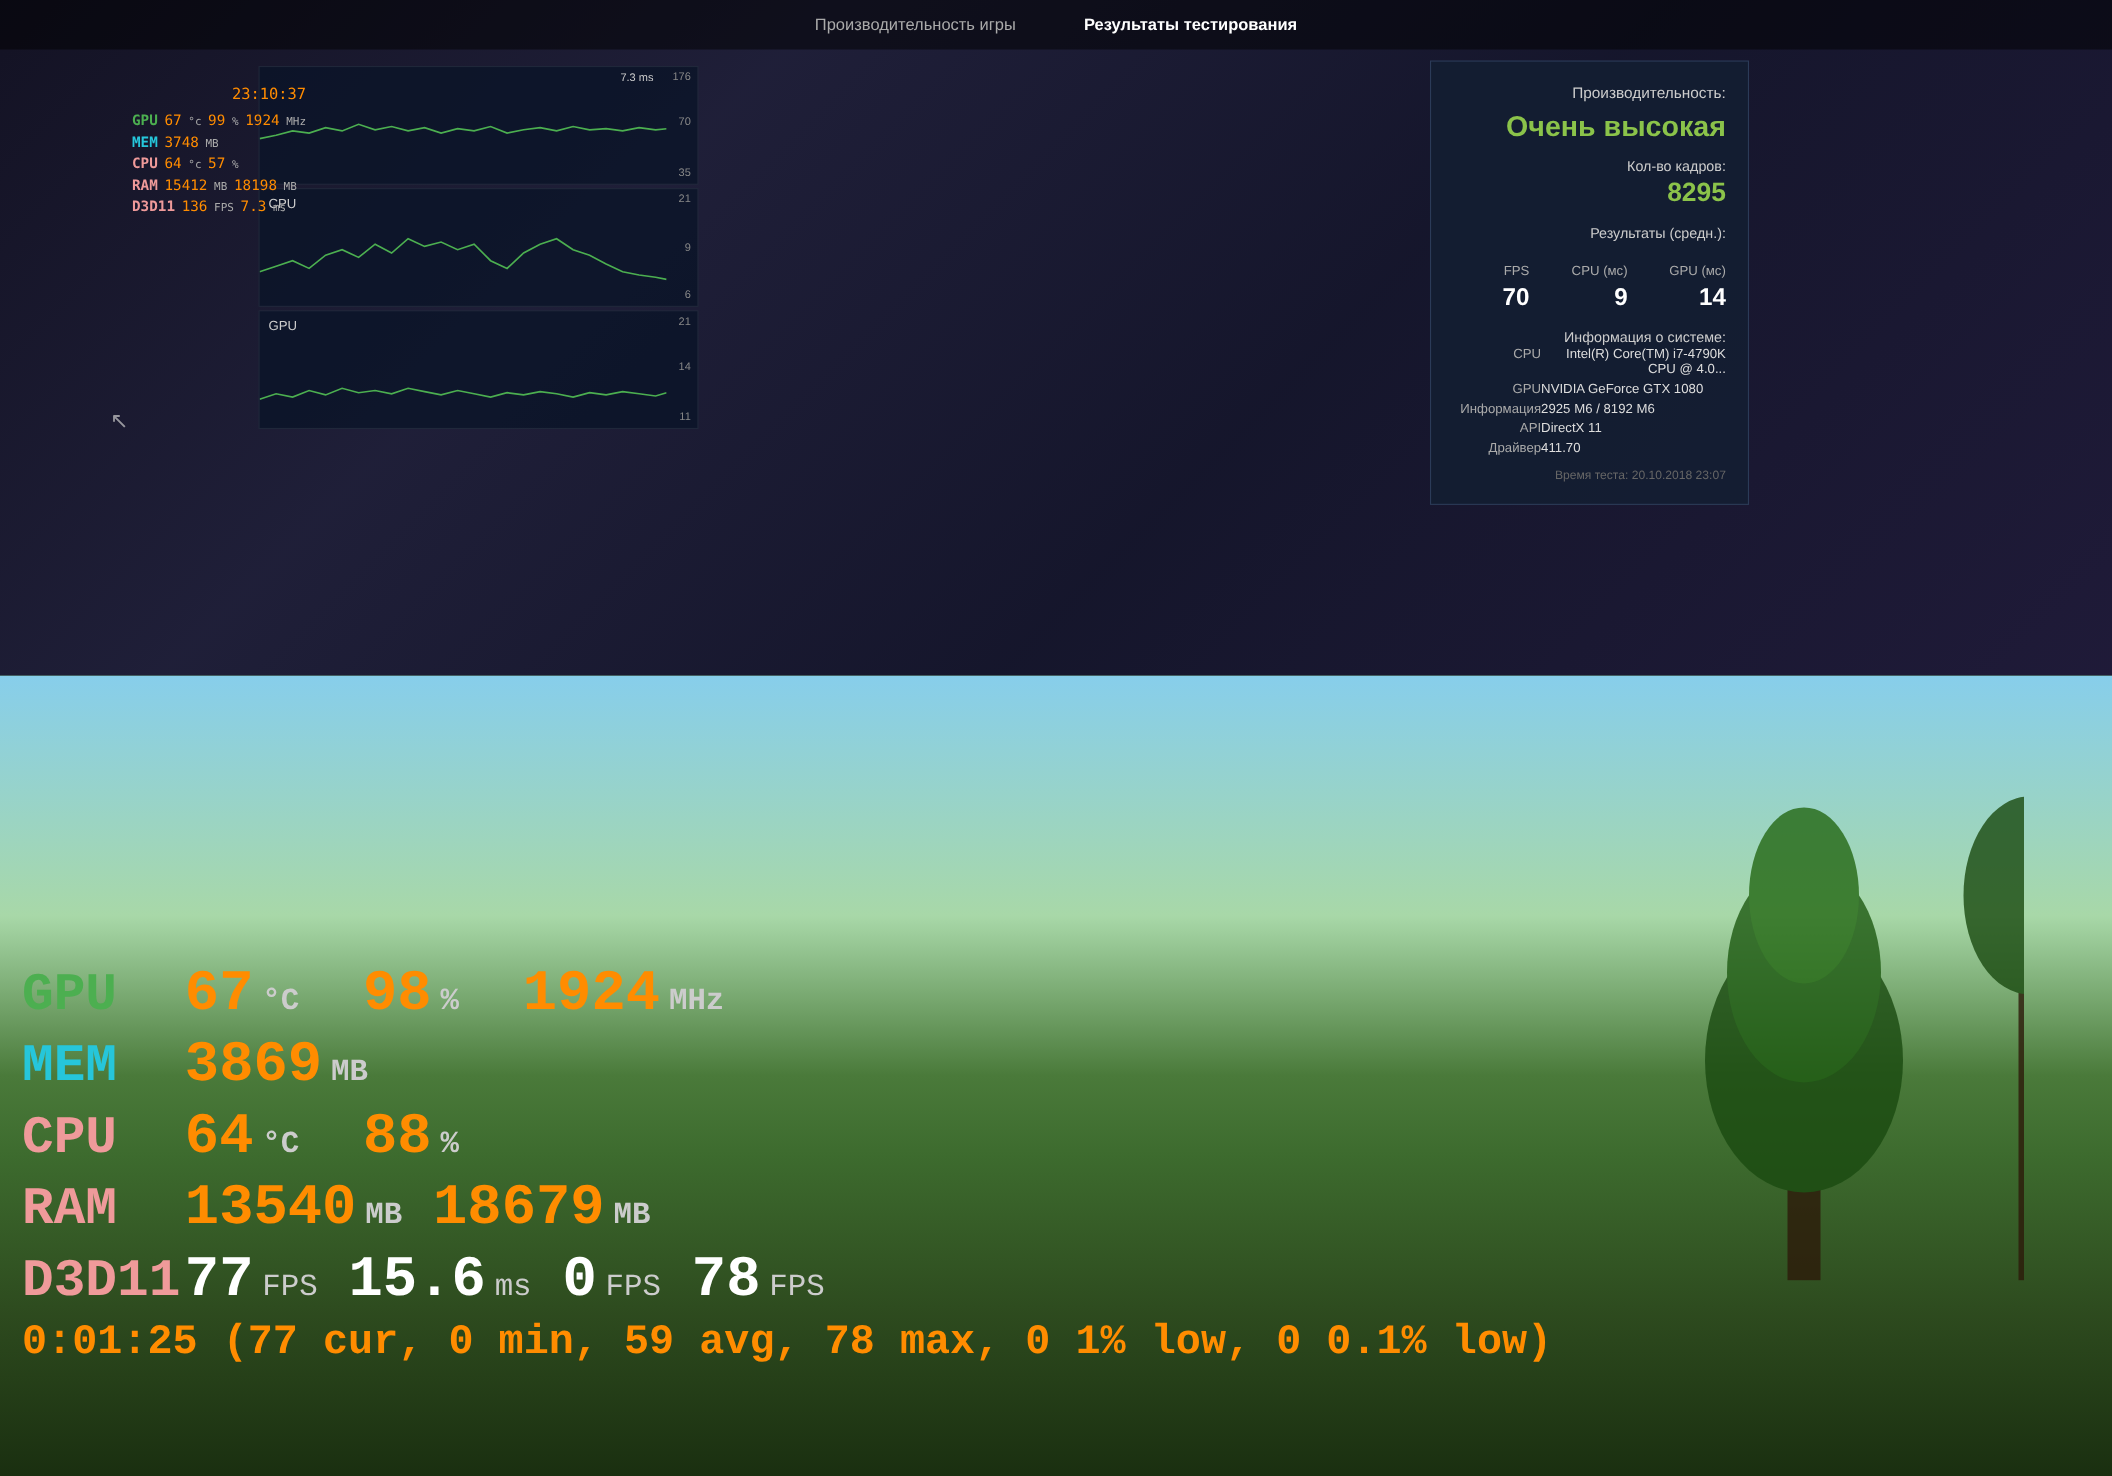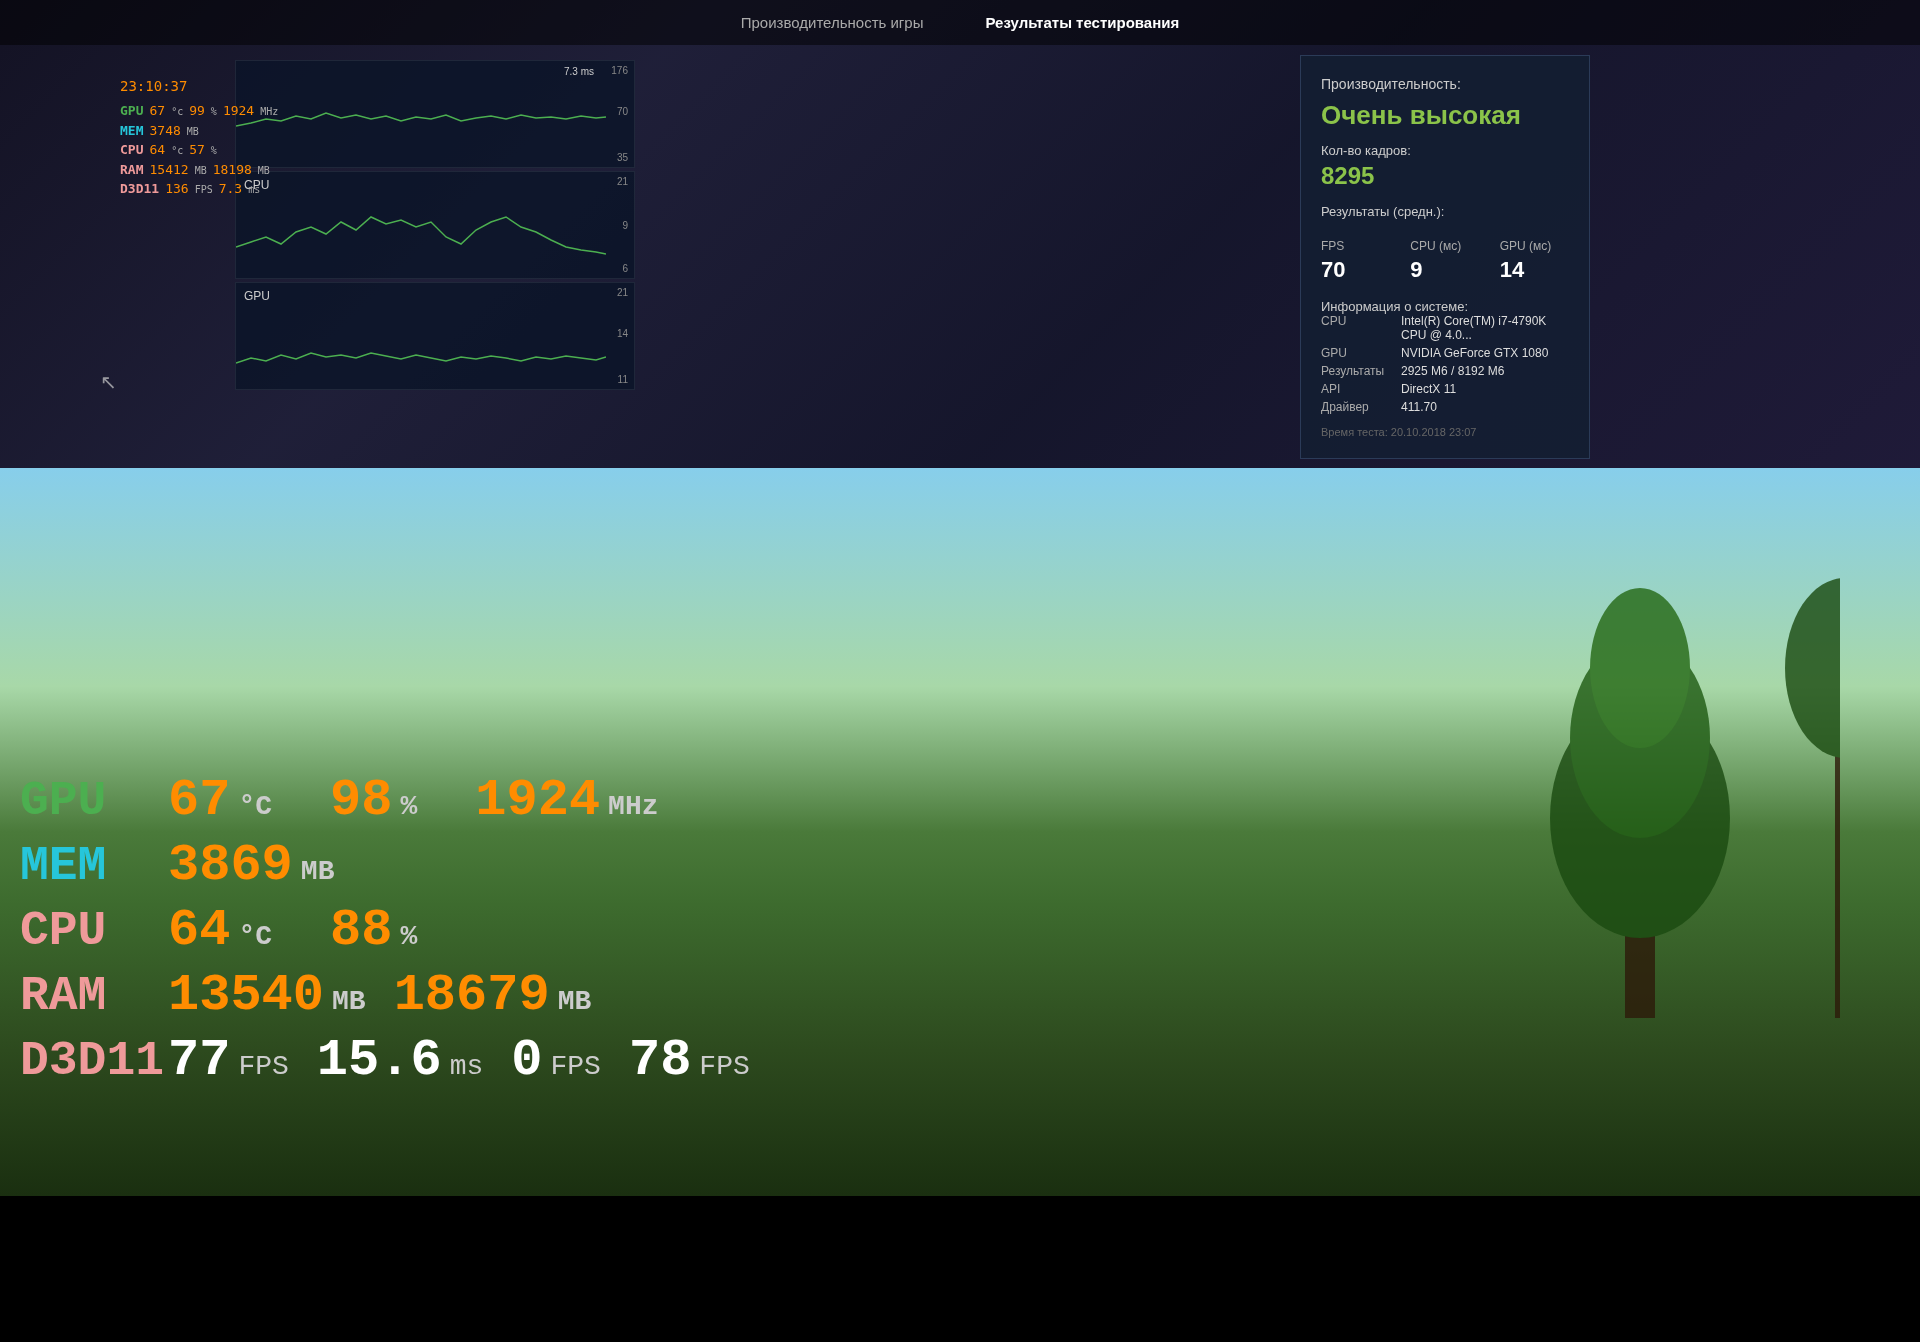--- a/index.html
+++ b/index.html
@@ -8,24 +8,25 @@
       height: 1342px;
       background: #000;
       font-family: Arial, sans-serif;
       overflow: hidden;
       position: relative;
     }
 
     
     .top-section {
       width: 1920px;
-      height: 468px;
+      height: 614px;
       background: #4c1d95;
       position: relative;
       overflow: hidden;
+      text-align: right;
     }
 
     
     .top-section::before {
       content: '';
       position: absolute;
       top: 0; left: 0; right: 0; bottom: 0;
       background: 
         linear-gradient(135deg, #0d1117 0%, #1a1f2e 30%, #0f1520 60%, #1a1a2e 100%);
       opacity: 0.9;
@@ -383,21 +384,21 @@
     <div class="sys-info-title">Информация о системе:</div>
     <div class="sys-info-row">
       <span class="sys-info-key">CPU</span>
       <span class="sys-info-val">Intel(R) Core(TM) i7-4790K CPU @ 4.0...</span>
     </div>
     <div class="sys-info-row">
       <span class="sys-info-key">GPU</span>
       <span class="sys-info-val">NVIDIA GeForce GTX 1080</span>
     </div>
     <div class="sys-info-row">
-      <span class="sys-info-key">Результаты</span>
+      <span class="sys-info-key">Информация</span>
       <span class="sys-info-val">2925 М6 / 8192 М6</span>
     </div>
     <div class="sys-info-row">
       <span class="sys-info-key">API</span>
       <span class="sys-info-val">DirectX 11</span>
     </div>
     <div class="sys-info-row">
       <span class="sys-info-key">Драйвер</span>
       <span class="sys-info-val">411.70</span>
     </div>
@@ -461,15 +462,16 @@
       <span style="font-size:52px; font-weight:bold; color:#fff;">77</span>
       <span style="font-size:28px; color:#ccc;">FPS</span>
       <span style="font-size:52px; font-weight:bold; color:#fff; margin-left:20px;">15.6</span>
       <span style="font-size:28px; color:#ccc;">ms</span>
       <span style="font-size:52px; font-weight:bold; color:#fff; margin-left:20px;">0</span>
       <span style="font-size:28px; color:#ccc;">FPS</span>
       <span style="font-size:52px; font-weight:bold; color:#fff; margin-left:20px;">78</span>
       <span style="font-size:28px; color:#ccc;">FPS</span>
     </div>
 
+    <div class="timer-row">0:01:25 (77 cur, 0 min, 59 avg, 78 max, 0 1% low, 0 0.1% low)</div>
   </div>
 
 </div>
 
 </body></html>

